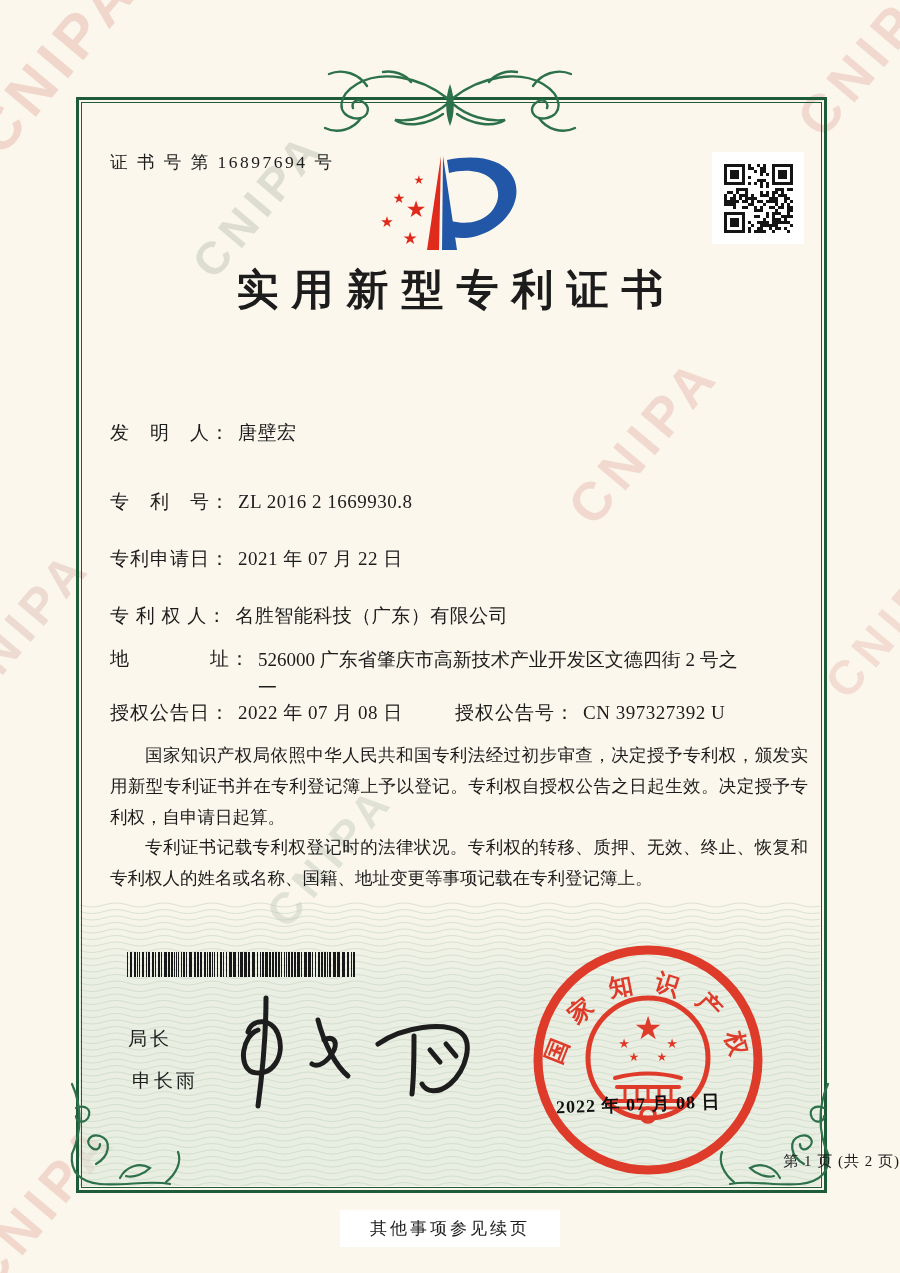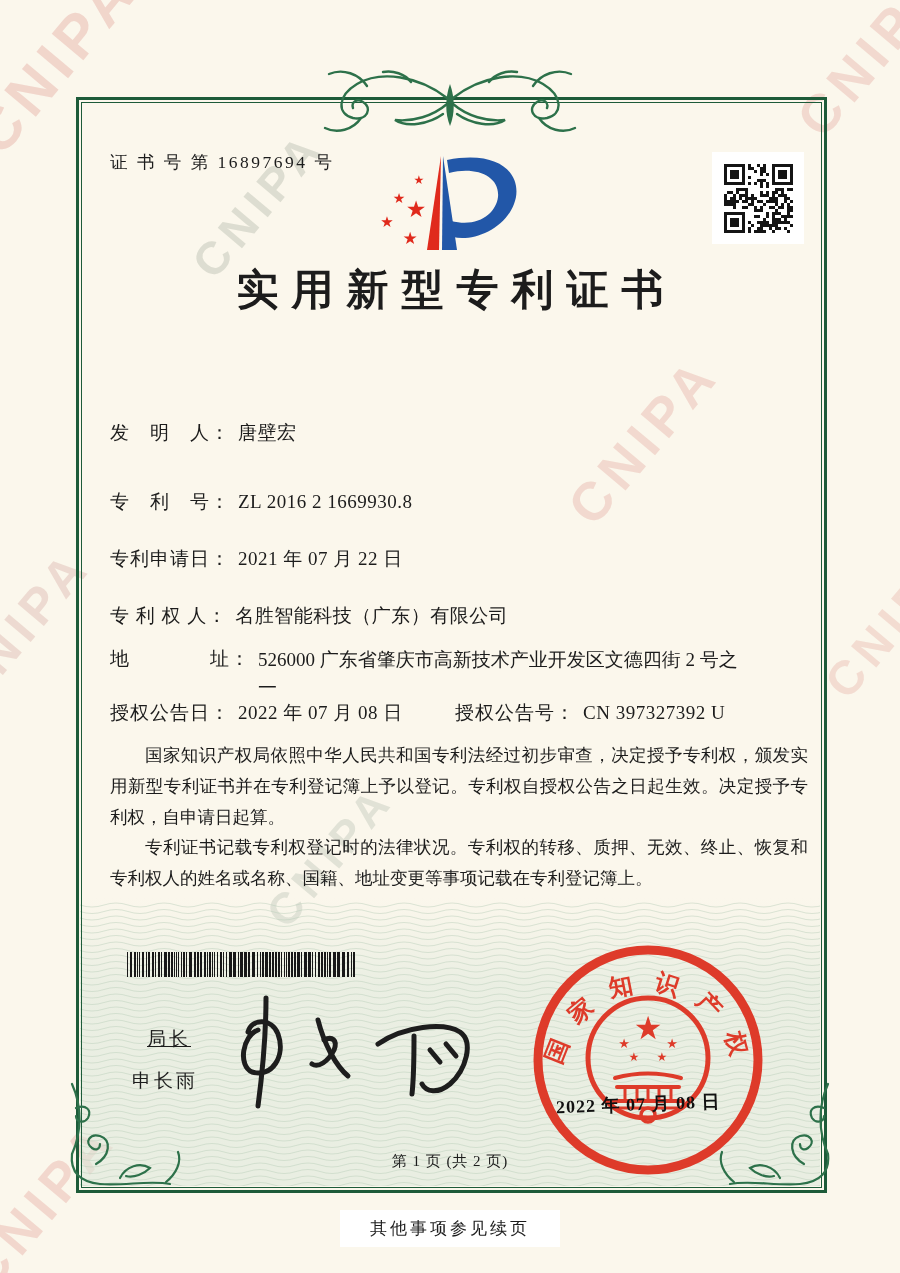--- a/index.html
+++ b/index.html
@@ -55,32 +55,32 @@
   .grant-no-pair{position:absolute;left:345px;top:0;}
 
   .body-text{position:absolute;left:110px;top:740px;width:698px;font-size:17.5px;
     line-height:1.76;text-align:justify;z-index:4;}
   .body-text p{margin:0;text-indent:2em;}
 
   .barcode{position:absolute;left:127px;top:952px;width:234px;height:25px;z-index:4;
     display:flex;align-items:stretch;}
   .barcode div{background:#181818;height:100%;}
 
-  .director-title{position:absolute;left:147px;top:1026px;font-size:19px;letter-spacing:3px;
-    font-family:"Liberation Sans","DejaVu Sans",sans-serif;z-index:4;text-decoration:underline;}
+  .director-title{position:absolute;left:128px;top:1026px;font-size:19px;letter-spacing:3px;
+    font-family:"Liberation Sans","DejaVu Sans",sans-serif;z-index:4;}
   .director-name{position:absolute;left:132px;top:1068px;font-size:19px;letter-spacing:3px;
     font-family:"Liberation Sans","DejaVu Sans",sans-serif;z-index:4;}
 
   .signature{position:absolute;left:228px;top:992px;z-index:4;}
 
   .seal{position:absolute;left:527px;top:942px;z-index:5;opacity:.95;}
   .seal-date{position:absolute;left:556px;top:1092px;width:180px;font-size:18px;font-weight:600;
     letter-spacing:1px;color:#111;z-index:6;transform:rotate(-2deg);white-space:nowrap;}
 
-  .page-info{position:absolute;left:0;right:0;top:1152px;text-align:center;font-size:15px;
+  .page-info{position:absolute;left:0;right:0;top:1152px;text-align:right;font-size:15px;
     letter-spacing:1px;z-index:4;}
 
   .continuation{position:absolute;left:50%;top:1210px;transform:translateX(-50%);
     background:#ffffff;padding:7px 30px;font-size:17px;letter-spacing:3px;z-index:6;white-space:nowrap;}
 </style>
 </head>
 <body>
 
 <div class="page">
 

